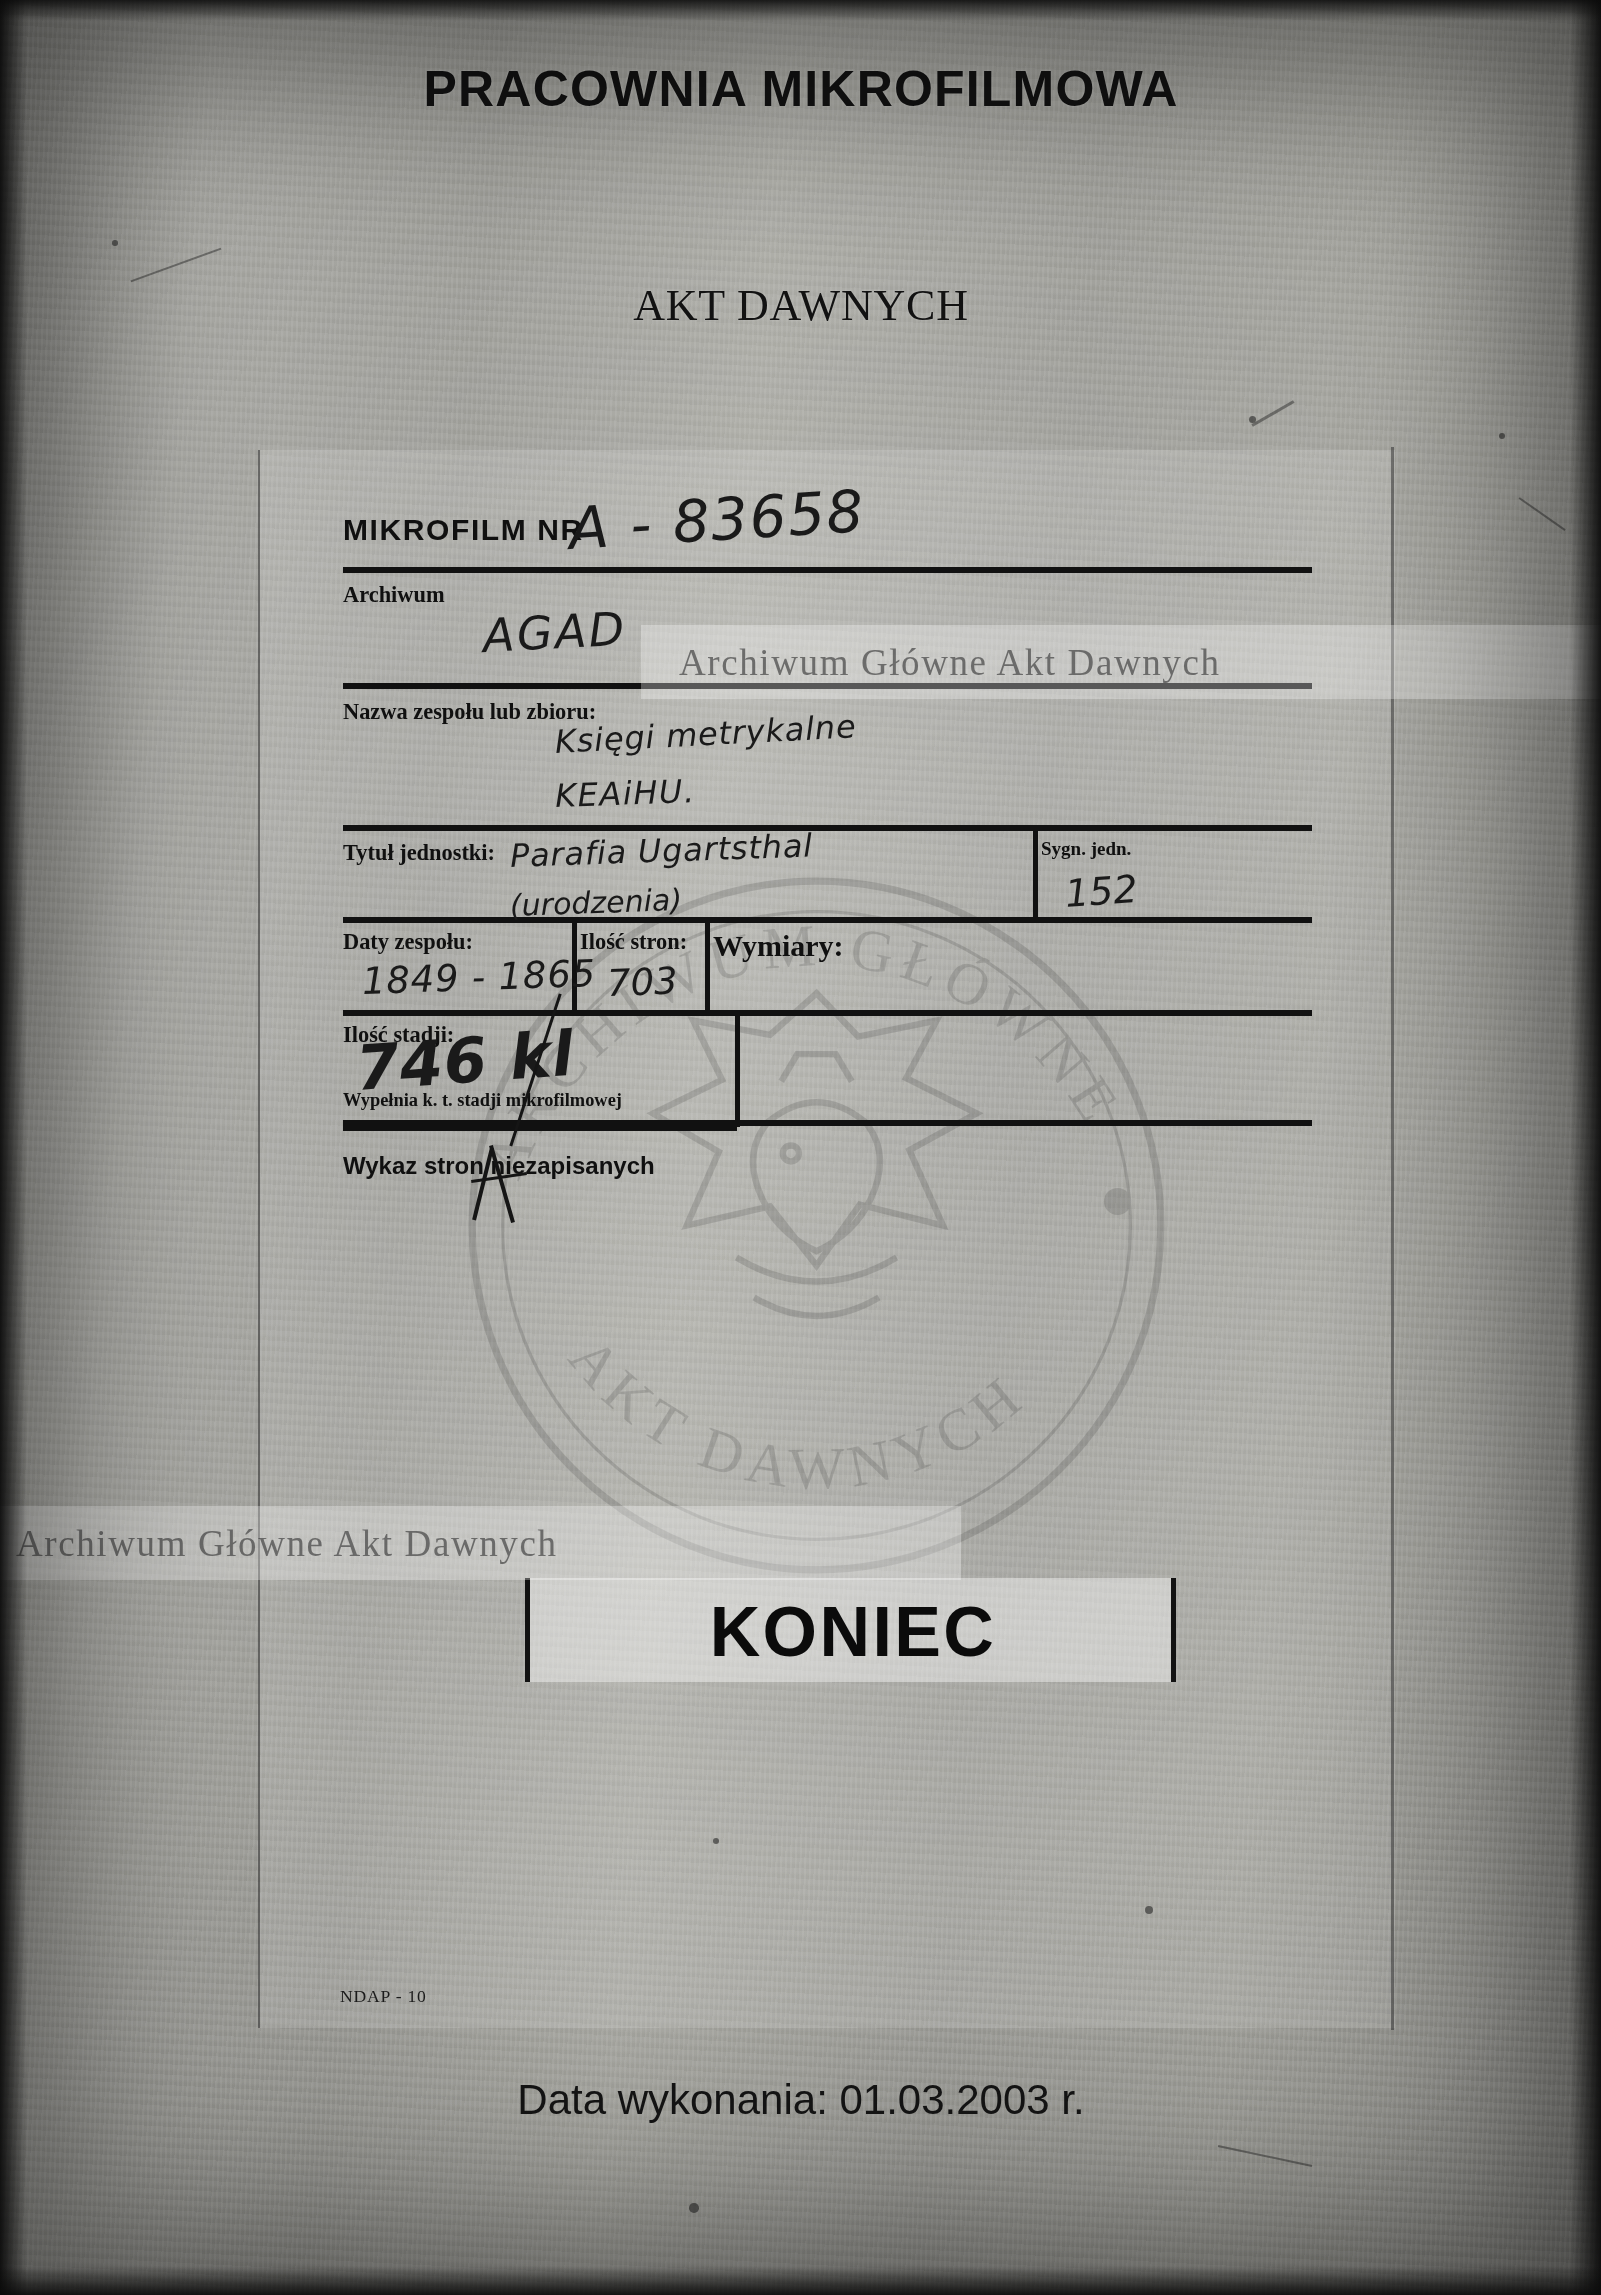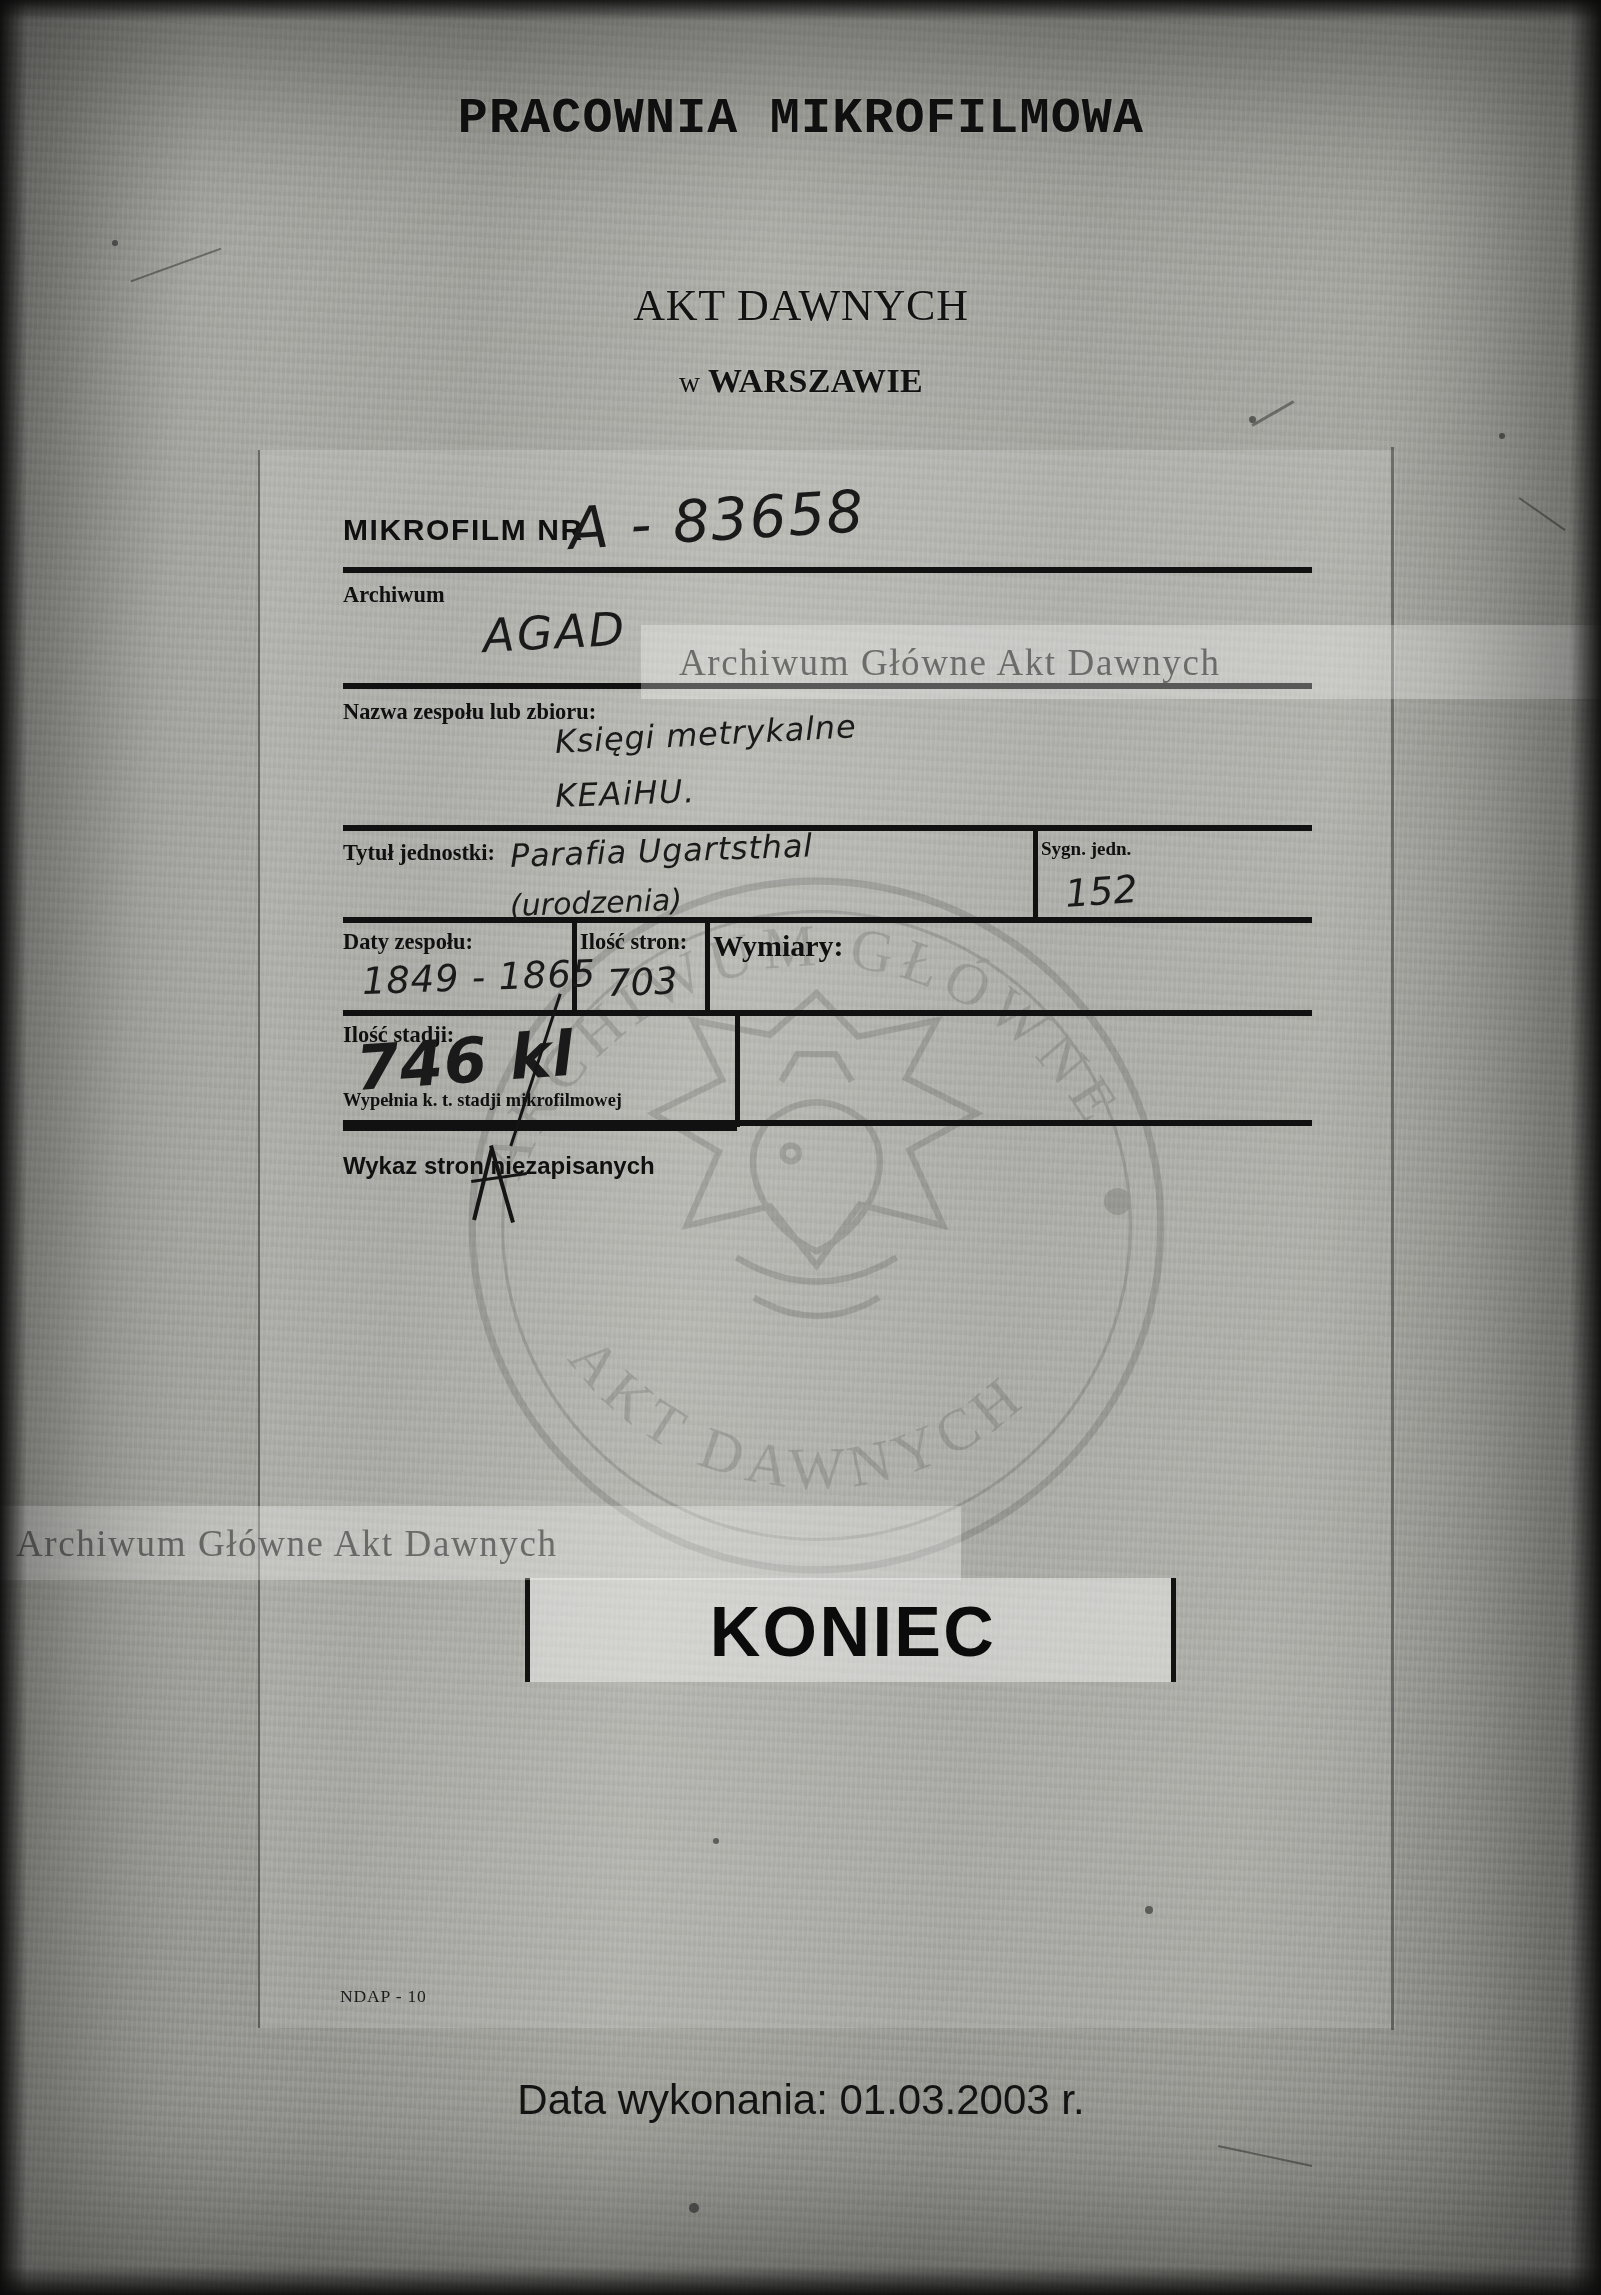--- a/index.html
+++ b/index.html
@@ -78,25 +78,25 @@
 
   
   .hdr {
     position: absolute;
     width: 100%;
     text-align: center;
     color: #121212;
     text-shadow: 0 0 2.4px rgba(255,255,255,0.25);
   }
   #title-main {
-    top: 90px;
+    top: 60px;
     font-size: 50px;
     font-weight: bold;
     letter-spacing: 1.2px;
-    font-family: Liberation Mono, monospace;
+    font-family: Liberation Sans, sans-serif;
     text-align: center;
   }
   #title-l2 {
     top: 190px;
     font-size: 44px;
     font-family: "Liberation Serif", serif;
     letter-spacing: 0.8px;
   }
   #title-l3 {
     top: 280px;
@@ -300,23 +300,20 @@
       <path d="M486 470 l20 -34 48 0 20 34"></path>
       <circle cx="498" cy="560" r="10"></circle>
       <path d="M430 690 q100 60 200 0"></path>
       <path d="M452 740 q78 46 156 0"></path>
     </g>
     <circle cx="906" cy="620" r="17" fill="#2b2b2b"></circle>
   </svg>
 
   <div class="hdr" id="title-main">PRACOWNIA MIKROFILMOWA</div>
   <div class="hdr" id="title-l3">AKT DAWNYCH</div>
-  <div class="hdr" id="title-l4">
-    <span class="w-small">w </span><span class="w-big">WARSZAWIE</span>
-  </div>
 
   <div class="form">
 
     <div class="rule hrule" style="left:0;   top:54px;   width:969px;"></div>
     <div class="rule hrule" style="left:0;   top:170px;  width:969px;"></div>
     <div class="rule hrule" style="left:0;   top:312px;  width:969px;"></div>
     <div class="rule hrule" style="left:0;   top:404px;  width:969px;"></div>
     <div class="rule hrule" style="left:0;   top:497px;  width:969px;"></div>
     <div class="rule hrule" style="left:0;   top:607px;  width:969px;"></div>
     <div class="rule hrule" style="left:0;   top:612px;  width:394px;"></div>

